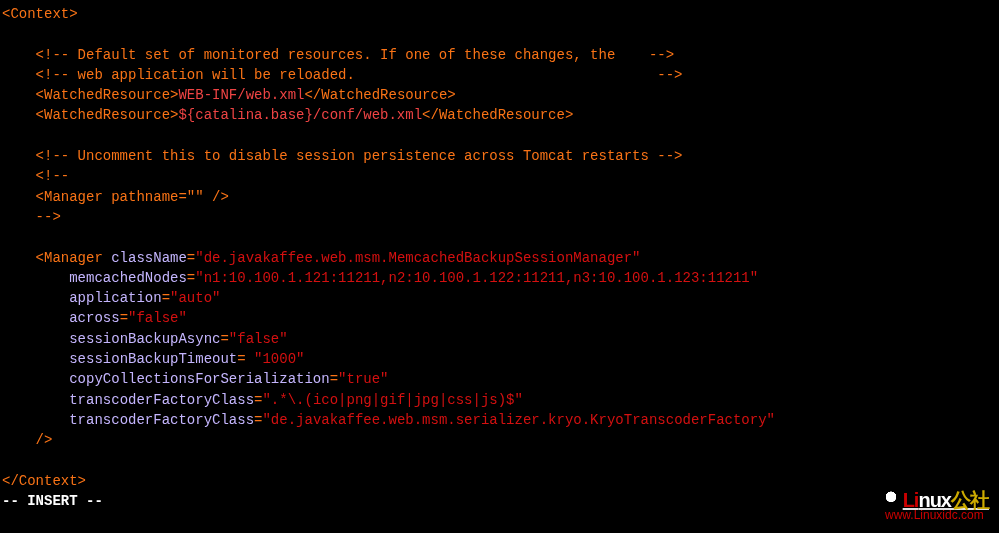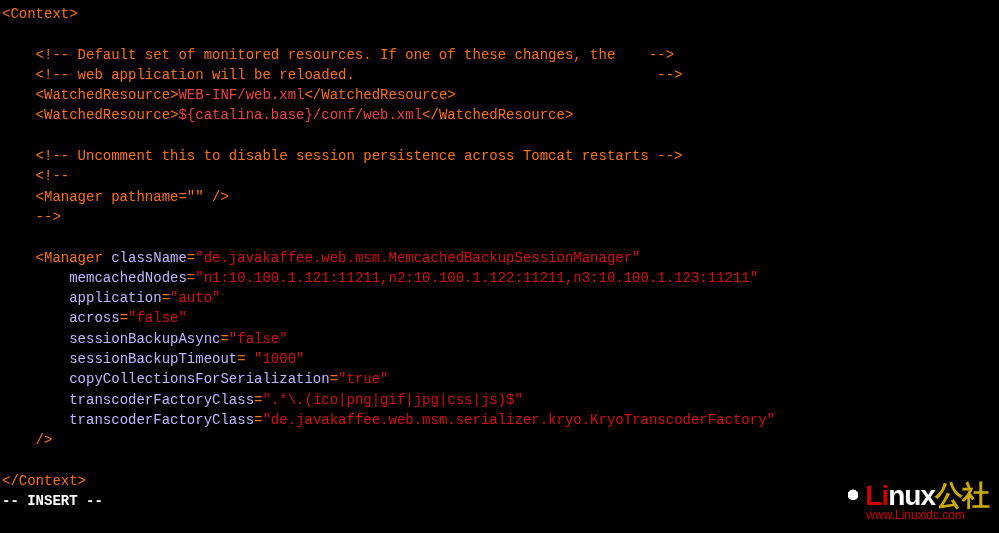--- a/index.html
+++ b/index.html
@@ -22,21 +22,21 @@
   .red    { color: #d41010; }
   .yellow { color: #ffffff; font-weight: bold; }
   .logo {
     position: absolute;
     right: 10px;
     bottom: 12px;
     text-align: center;
     font-family: Arial, sans-serif;
     line-height: 1.0;
   }
-  .logo .top { font-size: 28px; font-weight: 900; letter-spacing: -1px; white-space: nowrap; }
+  .logo .top { font-size: 20px; font-weight: 900; letter-spacing: -1px; white-space: nowrap; text-decoration: underline; }
   .logo .top .li { color: #cc0000; }
   .logo .top .nux { color: #ffffff; }
   .logo .top .gs { color: #ccaa00; }
   .logo .tux {
     display: inline-block;
     width: 22px; height: 22px;
     background: radial-gradient(circle at 50% 40%, #fff 30%, #000 32%);
     border-radius: 50% 50% 45% 45%;
     margin-right: 1px;
     vertical-align: -3px;

